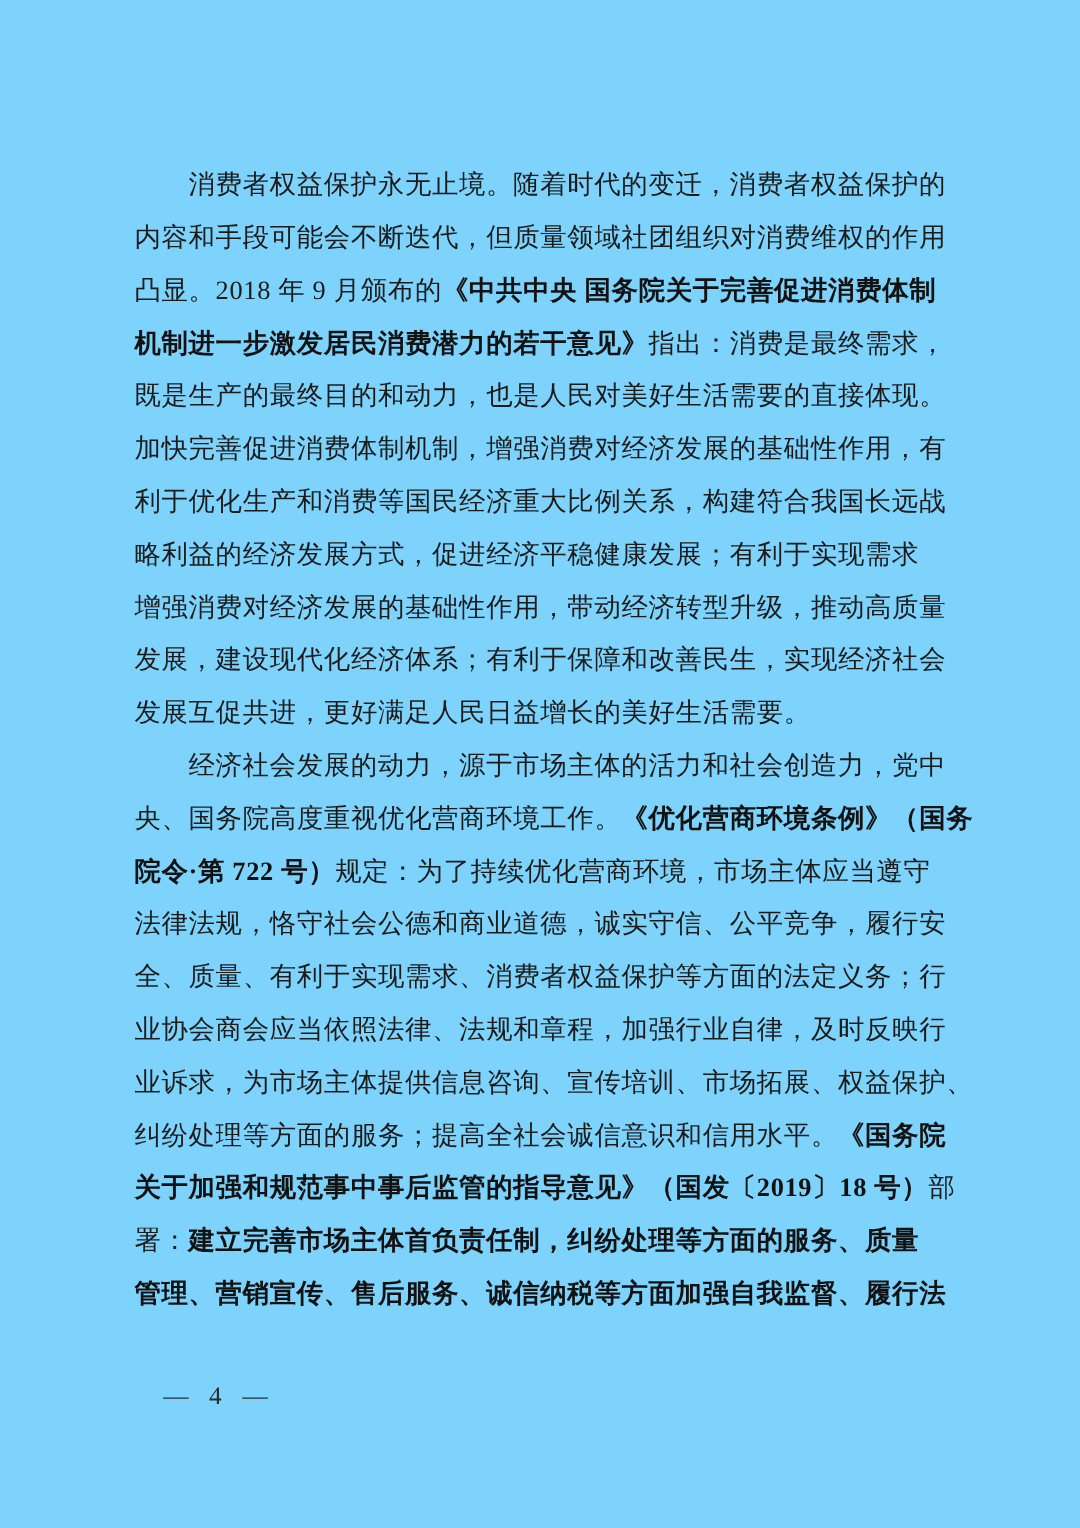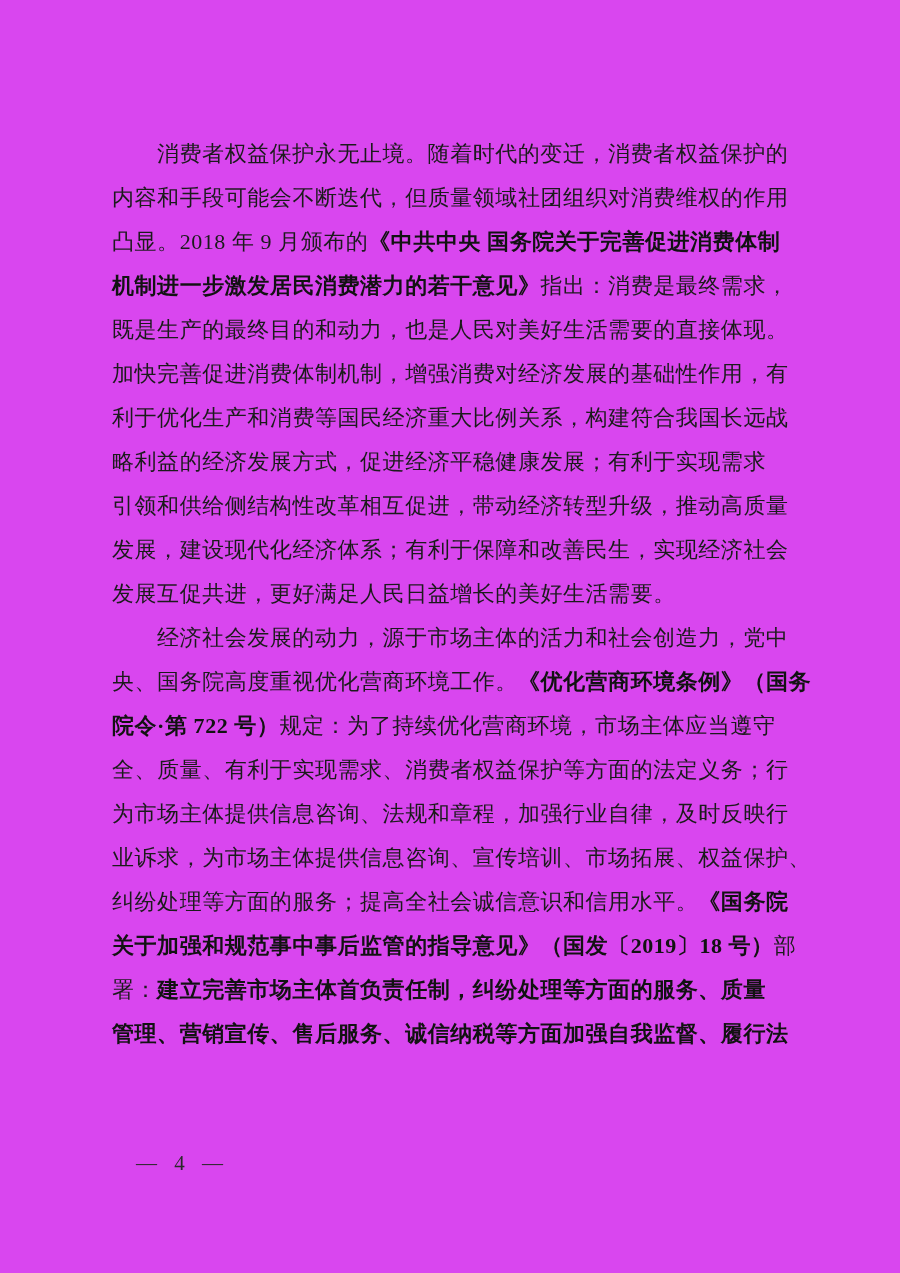--- a/index.html
+++ b/index.html
@@ -5,21 +5,21 @@
   html, body {
     margin: 0;
     padding: 0;
     background: #e8e8e8;
   }
   .page {
     position: relative;
     width: 900px;
     height: 1273px;
     margin: 0 auto;
-    background: #d946ef;
+    background: #7dd3fc;
     font-family: "Liberation Serif", "DejaVu Serif", serif;
     color: #1b1b1b;
     overflow: hidden;
   }
   .text-block {
     position: absolute;
     left: 112px;
     top: 132px;
     width: 682px;
   }
@@ -57,28 +57,29 @@
 <div class="page">
   <div class="text-block">
       <div class="line indent"><span class="seg">消费者权益保护永无止境。随着时代的变迁，消费者权益保护的</span></div>
       <div class="line"><span class="seg">内容和手段可能会不断迭代，但质量领域社团组织对消费维权的作用</span></div>
       <div class="line"><span class="seg">凸显。2018 年 9 月颁布的</span><span class="seg bold">《中共中央 国务院关于完善促进消费体制</span></div>
       <div class="line"><span class="seg bold">机制进一步激发居民消费潜力的若干意见》</span><span class="seg">指出：消费是最终需求，</span></div>
       <div class="line"><span class="seg">既是生产的最终目的和动力，也是人民对美好生活需要的直接体现。</span></div>
       <div class="line"><span class="seg">加快完善促进消费体制机制，增强消费对经济发展的基础性作用，有</span></div>
       <div class="line"><span class="seg">利于优化生产和消费等国民经济重大比例关系，构建符合我国长远战</span></div>
       <div class="line"><span class="seg">略利益的经济发展方式，促进经济平稳健康发展；有利于实现需求</span></div>
-      <div class="line"><span class="seg">引领和供给侧结构性改革相互促进，带动经济转型升级，推动高质量</span></div>
+      <div class="line"><span class="seg">增强消费对经济发展的基础性作用，带动经济转型升级，推动高质量</span></div>
       <div class="line"><span class="seg">发展，建设现代化经济体系；有利于保障和改善民生，实现经济社会</span></div>
       <div class="line"><span class="seg">发展互促共进，更好满足人民日益增长的美好生活需要。</span></div>
       <div class="line indent"><span class="seg">经济社会发展的动力，源于市场主体的活力和社会创造力，党中</span></div>
       <div class="line"><span class="seg">央、国务院高度重视优化营商环境工作。</span><span class="seg bold">《优化营商环境条例》（国务</span></div>
       <div class="line"><span class="seg bold">院令·第 722 号）</span><span class="seg">规定：为了持续优化营商环境，市场主体应当遵守</span></div>
+      <div class="line"><span class="seg">法律法规，恪守社会公德和商业道德，诚实守信、公平竞争，履行安</span></div>
       <div class="line"><span class="seg">全、质量、有利于实现需求、消费者权益保护等方面的法定义务；行</span></div>
-      <div class="line"><span class="seg">为市场主体提供信息咨询、法规和章程，加强行业自律，及时反映行</span></div>
+      <div class="line"><span class="seg">业协会商会应当依照法律、法规和章程，加强行业自律，及时反映行</span></div>
       <div class="line"><span class="seg">业诉求，为市场主体提供信息咨询、宣传培训、市场拓展、权益保护、</span></div>
       <div class="line"><span class="seg">纠纷处理等方面的服务；提高全社会诚信意识和信用水平。</span><span class="seg bold">《国务院</span></div>
       <div class="line"><span class="seg bold">关于加强和规范事中事后监管的指导意见》（国发〔2019〕18 号）</span><span class="seg">部</span></div>
       <div class="line"><span class="seg">署：</span><span class="seg bold">建立完善市场主体首负责任制，纠纷处理等方面的服务、质量</span></div>
       <div class="line"><span class="seg bold">管理、营销宣传、售后服务、诚信纳税等方面加强自我监督、履行法</span></div>
     </div>
   <div class="page-number">— 4 —</div>
 </div>
 
 </body></html>

